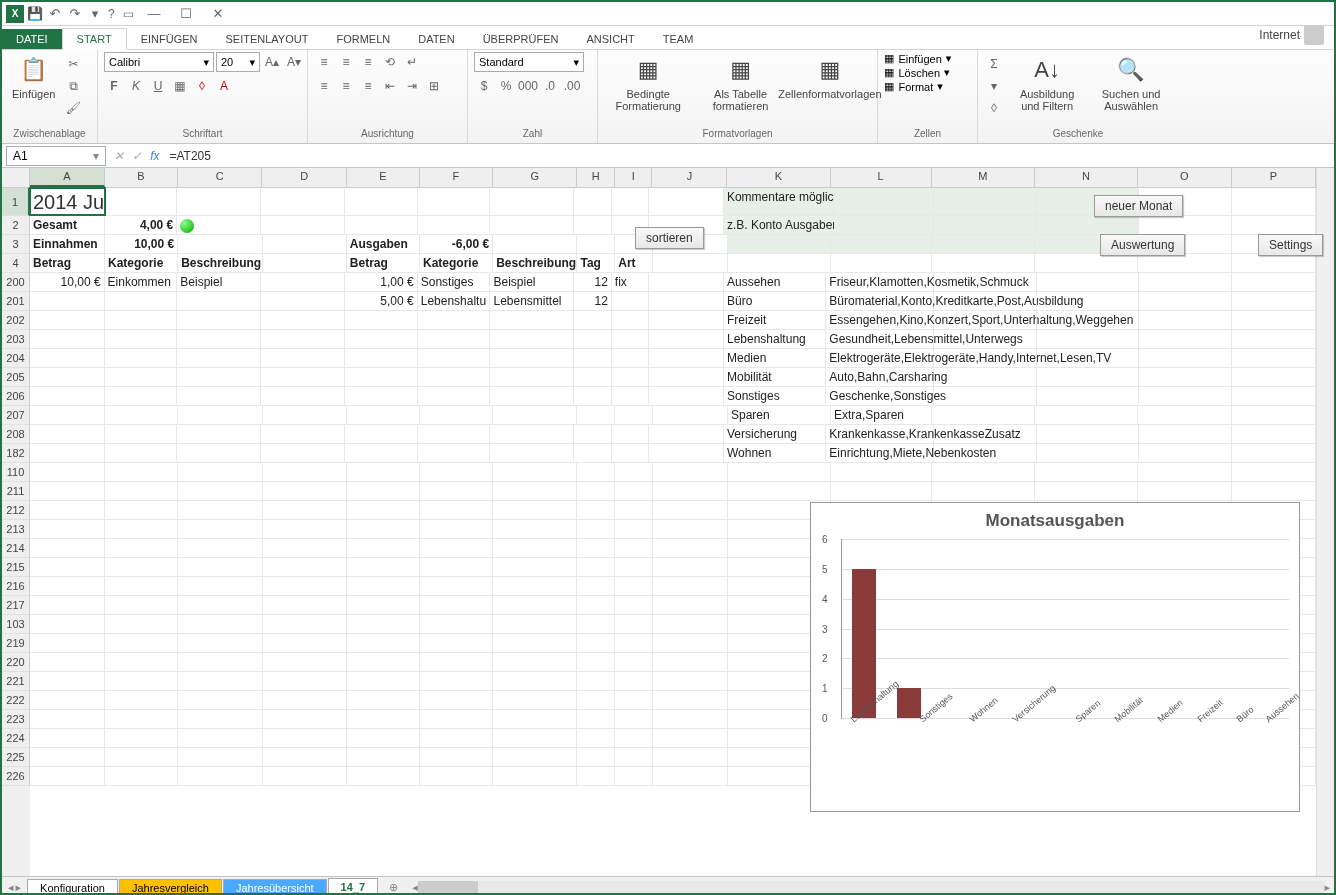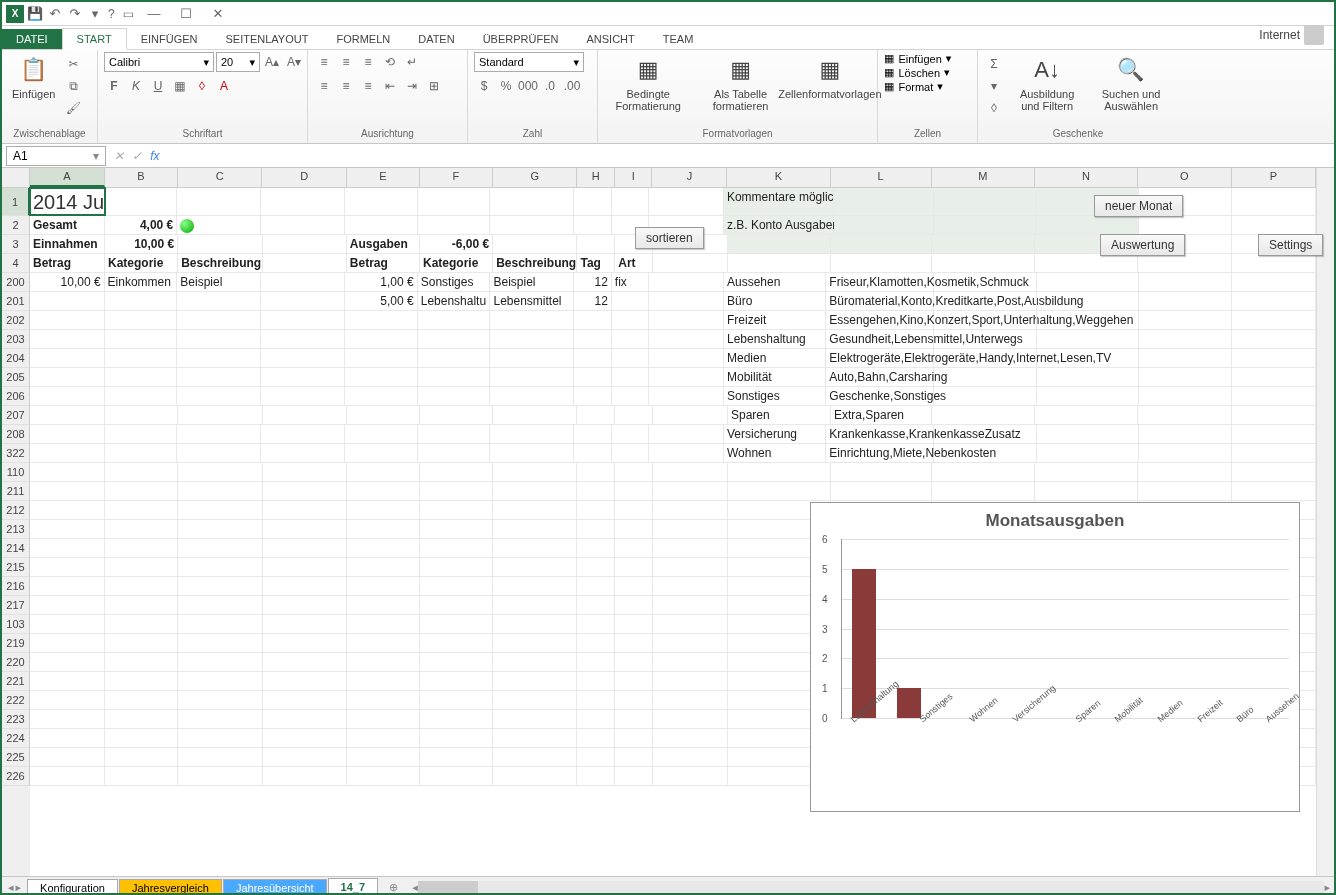--- a/index.html
+++ b/index.html
@@ -257,20 +257,21 @@
 </div>
 
 <div class="formula-bar">
   <div class="name-box">
       <span>A1</span>
       <span style="color:#888">▾</span>
     </div>
   <span class="fx-btn" style="color:#aaa">✕</span>
   <span class="fx-btn" style="color:#aaa">✓</span>
   <span class="fx-btn">fx</span>
+  <div class="formula-input">=AT205</div>
 </div>
 
 <div class="sheet-area">
   <div class="corner"></div>
   <div class="col-headers" id="colheaders">
       <div class="col-h sel" style="width: 80px;">A</div>
       <div class="col-h" style="width: 78px;">B</div>
       <div class="col-h" style="width: 90px;">C</div>
       <div class="col-h" style="width: 90px;">D</div>
       <div class="col-h" style="width: 78px;">E</div>
@@ -293,21 +294,21 @@
       <div class="row-h">4</div>
       <div class="row-h">200</div>
       <div class="row-h">201</div>
       <div class="row-h">202</div>
       <div class="row-h">203</div>
       <div class="row-h">204</div>
       <div class="row-h">205</div>
       <div class="row-h">206</div>
       <div class="row-h">207</div>
       <div class="row-h">208</div>
-      <div class="row-h">322</div>
+      <div class="row-h">182</div>
       <div class="row-h">110</div>
       <div class="row-h">211</div>
       <div class="row-h">212</div>
       <div class="row-h">213</div>
       <div class="row-h">214</div>
       <div class="row-h">215</div>
       <div class="row-h">216</div>
       <div class="row-h">217</div>
       <div class="row-h">103</div>
       <div class="row-h">219</div>

